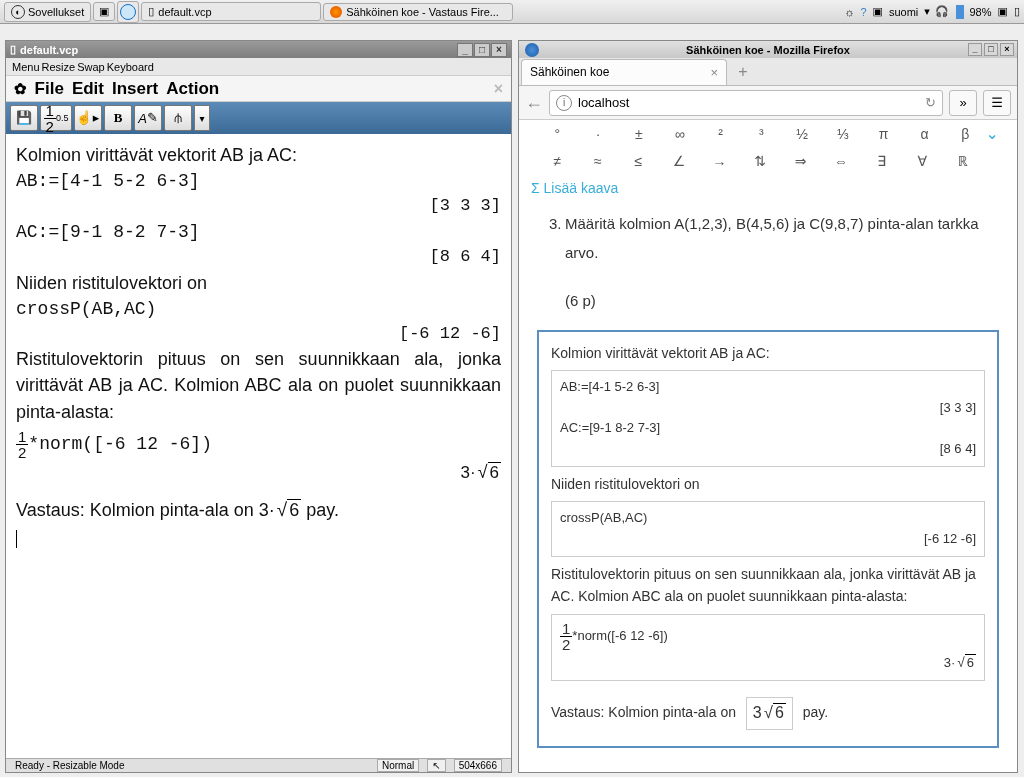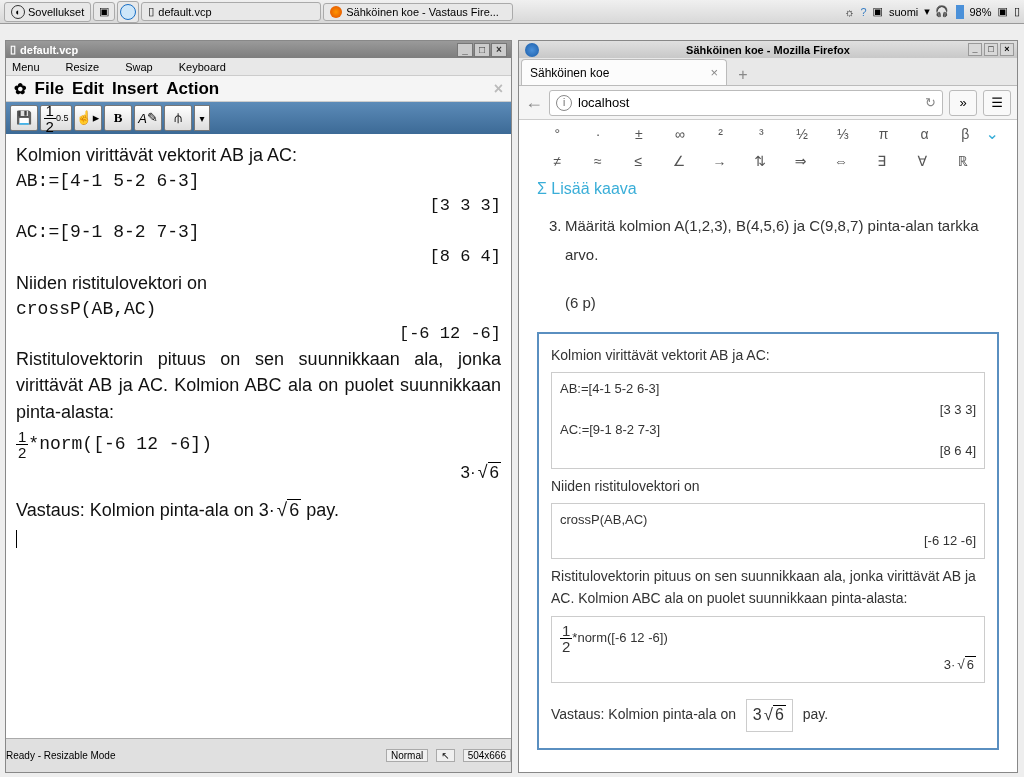--- a/index.html
+++ b/index.html
@@ -10,62 +10,62 @@
 .taskbar .tbtn{padding:2px 6px;border:1px solid #aaa;border-radius:3px;background:#e8e8e8;display:flex;align-items:center;gap:4px;min-width:0;white-space:nowrap;overflow:hidden}
 .taskbar .tbtn.icon{width:22px;padding:2px;justify-content:center}
 .taskbar .ff{width:190px}
 .taskbar .right{margin-left:auto;display:flex;align-items:center;gap:6px}
 .taskbar .globe{width:16px;height:16px;border-radius:50%;border:1.5px solid #1a6fc4;background:#cde6f9;position:relative}
 
 .vcp{position:absolute;left:5px;top:40px;width:507px;height:733px;background:#fff;border:1px solid #888;display:flex;flex-direction:column}
 .vcp .title{height:17px;background:linear-gradient(#9a9a9a,#7d7d7d);color:#fff;font-size:11px;font-weight:bold;display:flex;align-items:center;padding:0 4px;gap:4px}
 .vcp .title .winbtns{margin-left:auto;display:flex;gap:1px}
 .vcp .title .winbtns span{width:16px;height:14px;background:#ccc;border:1px solid #777;font-size:10px;text-align:center;line-height:12px;color:#333}
-.vcp .menubar{height:18px;background:#e8e8e8;font-size:11px;padding:0 6px;display:flex;gap:26px;align-items:center;border-bottom:1px solid #ccc}
+.vcp .menubar{height:18px;background:#e8e8e8;font-size:11px;padding:0 6px;display:flex;gap:2px;align-items:center;border-bottom:1px solid #ccc}
 .vcp .appmenu{height:26px;background:#f5f5f5;display:flex;align-items:center;gap:8px;padding:0 8px;font-size:17px;font-weight:bold;font-family:Georgia,serif;border-bottom:1px solid #ccc;position:relative}
 .vcp .appmenu .gear{font-size:15px}
 .vcp .appmenu .closeX{margin-left:auto;color:#bbb;font-size:16px}
 .vcp .toolbar{height:32px;background:linear-gradient(#5c8bb8,#3c6a96);display:flex;align-items:center;padding:0 4px;gap:2px}
 .vcp .toolbar .tb{width:28px;height:26px;background:linear-gradient(#fff,#ddd);border:1px solid #777;border-radius:2px;display:flex;align-items:center;justify-content:center;font-size:13px;font-family:Georgia,serif}
 .vcp .toolbar .tb.w{width:32px}
 .vcp .toolbar .drop{width:16px;background:linear-gradient(#fff,#ddd);border:1px solid #777;height:26px;display:flex;align-items:center;justify-content:center;font-size:10px}
 .vcp .content{flex:1;background:#fff;padding:8px 10px;font-family:Georgia,'Times New Roman',serif;font-size:18px;line-height:1.45;overflow:hidden;color:#111}
 .vcp .content .res{text-align:right;font-family:'Courier New',monospace;font-size:17px}
 .vcp .content .mono{font-family:'Courier New',monospace}
 .vcp .content .cursor{display:inline-block;width:1px;height:18px;background:#000;vertical-align:middle}
 .vcp .botmenu{height:22px;background:#f0f0f0;border-top:1px solid #ccc;display:flex;align-items:center;gap:28px;padding:0 12px;font-family:Georgia,serif;font-size:16px}
 .vcp .botmenu .bat{margin-left:auto;font-size:14px}
-.vcp .status{height:34px;background:#e0e0e0;font-size:10px;display:flex;align-items:center;padding:0 0;border-top:1px solid #aaa}
+.vcp .status{height:14px;background:#e0e0e0;font-size:10px;display:flex;align-items:center;padding:0 9px;border-top:1px solid #aaa}
 .vcp .status .cell{border:1px solid #aaa;padding:0 4px;margin-left:8px;background:#f0f0f0}
 .frac{display:inline-block;vertical-align:middle;text-align:center;line-height:1;font-size:15px}
 .frac .num{display:block;border-bottom:1px solid #000;padding:0 2px}
 .frac .den{display:block;padding:0 2px}
 .sqrt{display:inline-block;position:relative;padding-left:2px}
 .sqrt::before{content:"√";font-size:1.05em}
 .sqrt .rad{border-top:1.2px solid #000;padding:0 2px}
 
 .ff-win{position:absolute;left:518px;top:40px;width:500px;height:733px;background:#fff;border:1px solid #888;display:flex;flex-direction:column}
 .ff-win .title{height:17px;background:linear-gradient(#e0e0e0,#c8c8c8);font-size:11px;font-weight:bold;display:flex;align-items:center;justify-content:center;position:relative}
 .ff-win .title .fflogo{position:absolute;left:6px;width:14px;height:14px;background:radial-gradient(#4a90d9,#1a5ca8);border-radius:50%}
 .ff-win .title .winbtns{position:absolute;right:3px;display:flex;gap:2px}
 .ff-win .title .winbtns span{width:14px;height:13px;background:#d8d8d8;border:1px solid #999;font-size:9px;text-align:center;line-height:11px}
-.ff-win .tabs{height:28px;background:#e8e8e8;display:flex;align-items:flex-end;border-bottom:1px solid #bbb;padding-left:2px}
+.ff-win .tabs{height:28px;background:#e8e8e8;display:flex;align-items:center;border-bottom:1px solid #bbb;padding-left:2px}
 .ff-win .tab{height:26px;background:#fcfcfc;border:1px solid #bbb;border-bottom:none;border-radius:4px 4px 0 0;padding:0 8px;display:flex;align-items:center;gap:6px;font-size:12px;width:206px}
 .ff-win .tab .x{margin-left:auto;color:#888;font-size:13px}
 .ff-win .newtab{width:24px;height:20px;display:flex;align-items:center;justify-content:center;color:#888;font-size:16px;margin-left:4px}
 .ff-win .addr{height:34px;background:#f5f5f5;display:flex;align-items:center;padding:0 6px;gap:6px;border-bottom:1px solid #ccc}
 .ff-win .addr .nav{color:#888;font-size:18px}
 .ff-win .addr .url{flex:1;height:26px;border:1px solid #bbb;border-radius:3px;display:flex;align-items:center;padding:0 6px;font-size:13px;gap:6px;background:#fff}
 .ff-win .addr .url .info{width:16px;height:16px;border:1px solid #888;border-radius:50%;font-size:10px;text-align:center;line-height:14px;color:#666}
 .ff-win .addr .btn{width:28px;height:26px;border:1px solid #bbb;border-radius:3px;display:flex;align-items:center;justify-content:center;background:#f9f9f9;font-size:13px}
 .ff-win .page{flex:1;background:#fff;overflow:hidden;font-size:13px;color:#333}
 .ff-win .symrow{display:flex;align-items:center;padding:4px 18px;gap:0;font-size:14px;color:#555}
 .ff-win .symrow span{flex:1;text-align:center}
 .ff-win .symrow .chev{color:#3aaed8;font-size:16px;flex:0 0 auto}
-.ff-win .addform{color:#3aaed8;padding:6px 18px;font-size:16px}
+.ff-win .addform{color:#3aaed8;padding:6px 12px;font-size:14px}
 .ff-win .question{padding:8px 32px 8px 46px;font-size:15px;line-height:1.9;position:relative}
 .ff-win .question .num{position:absolute;left:30px}
 .ff-win .answer{margin:6px 18px;border:2px solid #5a8fc0;padding:10px 12px;font-size:14px;line-height:1.6}
 .ff-win .answer .codebox{border:1px solid #ccc;padding:6px 8px;margin:6px 0;font-family:'Courier New',monospace;font-size:13px}
 .ff-win .answer .codebox .r{text-align:right}
 .ff-win .finalbox{display:inline-block;border:1px solid #ccc;padding:2px 6px;font-size:16px;vertical-align:middle;margin:6px 6px}
 </style>
 </head>
 <body>
 

